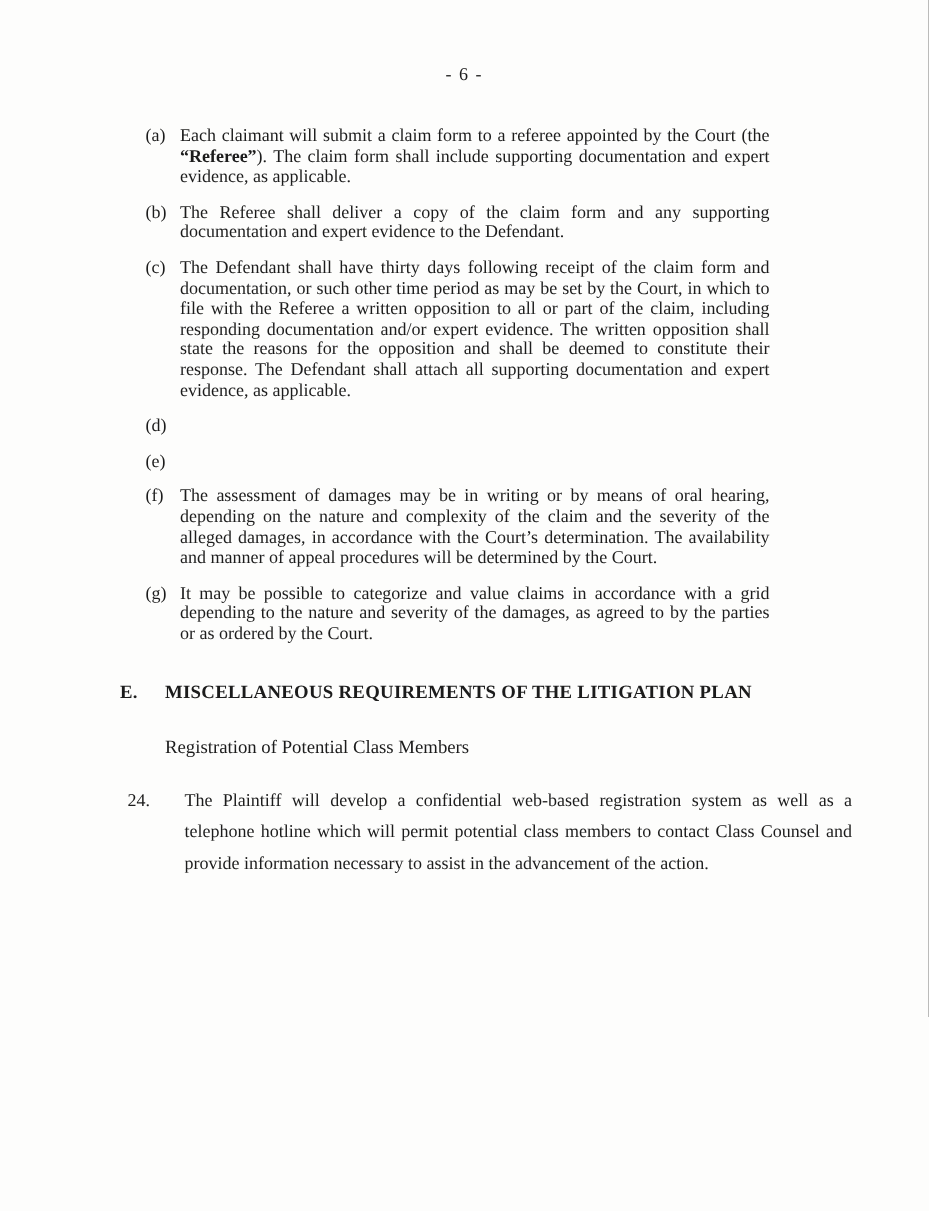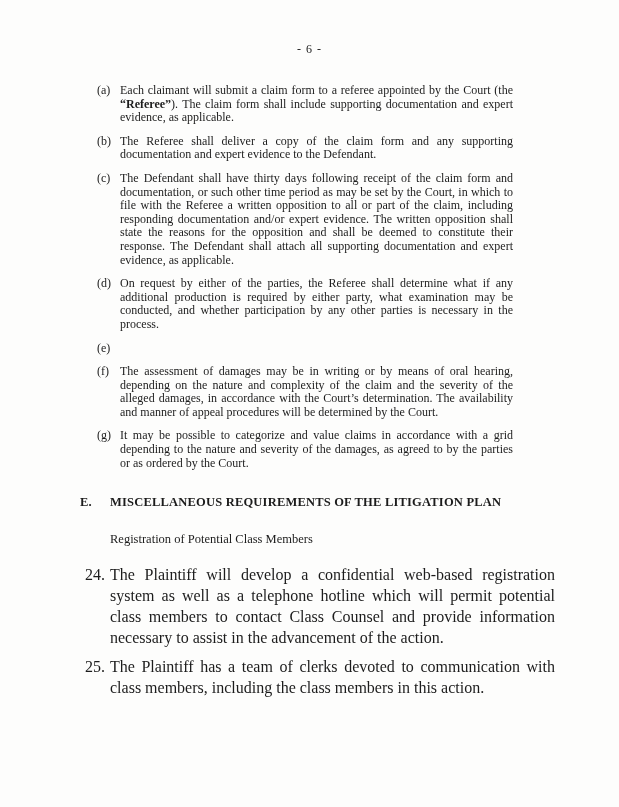--- a/index.html
+++ b/index.html
@@ -46,26 +46,26 @@
   .subsection-heading {
     margin: 21px 0 0 110px;
     font-weight: normal;
     font-size: 12.5px;
     line-height: 16px;
   }
 
   .numbered { margin: 17px 0 0 85px; }
   .n-item {
     display: flex;
-    font-size: 16px;
+    font-size: 12px;
     line-height: 21px;
     margin-bottom: 8px;
   }
   .n-label { width: 25px; flex: 0 0 25px; }
-  .n-text { width: 445px; text-align: justify; }
+  .n-text { width: 445px; text-align: justify; margin-left: 13px; }
 </style>
 </head>
 <body>
 
 <div class="page">
 
   <div class="page-number">- 6 -</div>
 
   <div class="lettered">
 
@@ -79,21 +79,20 @@
       <div class="l-text">The Referee shall deliver a copy of the claim form and any supporting documentation and expert evidence to the Defendant.</div>
     </div>
 
     <div class="l-item">
       <span class="l-label">(c)</span>
       <div class="l-text">The Defendant shall have thirty days following receipt of the claim form and documentation, or such other time period as may be set by the Court, in which to file with the Referee a written opposition to all or part of the claim, including responding documentation and/or expert evidence. The written opposition shall state the reasons for the opposition and shall be deemed to constitute their response. The Defendant shall attach all supporting documentation and expert evidence, as applicable.</div>
     </div>
 
     <div class="l-item">
       <span class="l-label">(d)</span>
-      <div class="l-text">On request by either of the parties, the Referee shall determine what if any additional production is required by either party, what examination may be conducted, and whether participation by any other parties is necessary in the process.</div>
     </div>
 
     <div class="l-item">
       <span class="l-label">(e)</span>
     </div>
 
     <div class="l-item">
       <span class="l-label">(f)</span>
       <div class="l-text">The assessment of damages may be in writing or by means of oral hearing, depending on the nature and complexity of the claim and the severity of the alleged damages, in accordance with the Court’s determination. The availability and manner of appeal procedures will be determined by the Court.</div>
     </div>
@@ -112,20 +111,16 @@
 
   <div class="subsection-heading">Registration of Potential Class Members</div>
 
   <div class="numbered">
 
     <div class="n-item">
       <span class="n-label">24.</span>
       <div class="n-text">The Plaintiff will develop a confidential web-based registration system as well as a telephone hotline which will permit potential class members to contact Class Counsel and provide information necessary to assist in the advancement of the action.</div>
     </div>
 
-    <div class="n-item">
-      <span class="n-label">25.</span>
-      <div class="n-text">The Plaintiff has a team of clerks devoted to communication with class members, including the class members in this action.</div>
-    </div>
 
   </div>
 
 </div>
 
 </body></html>

